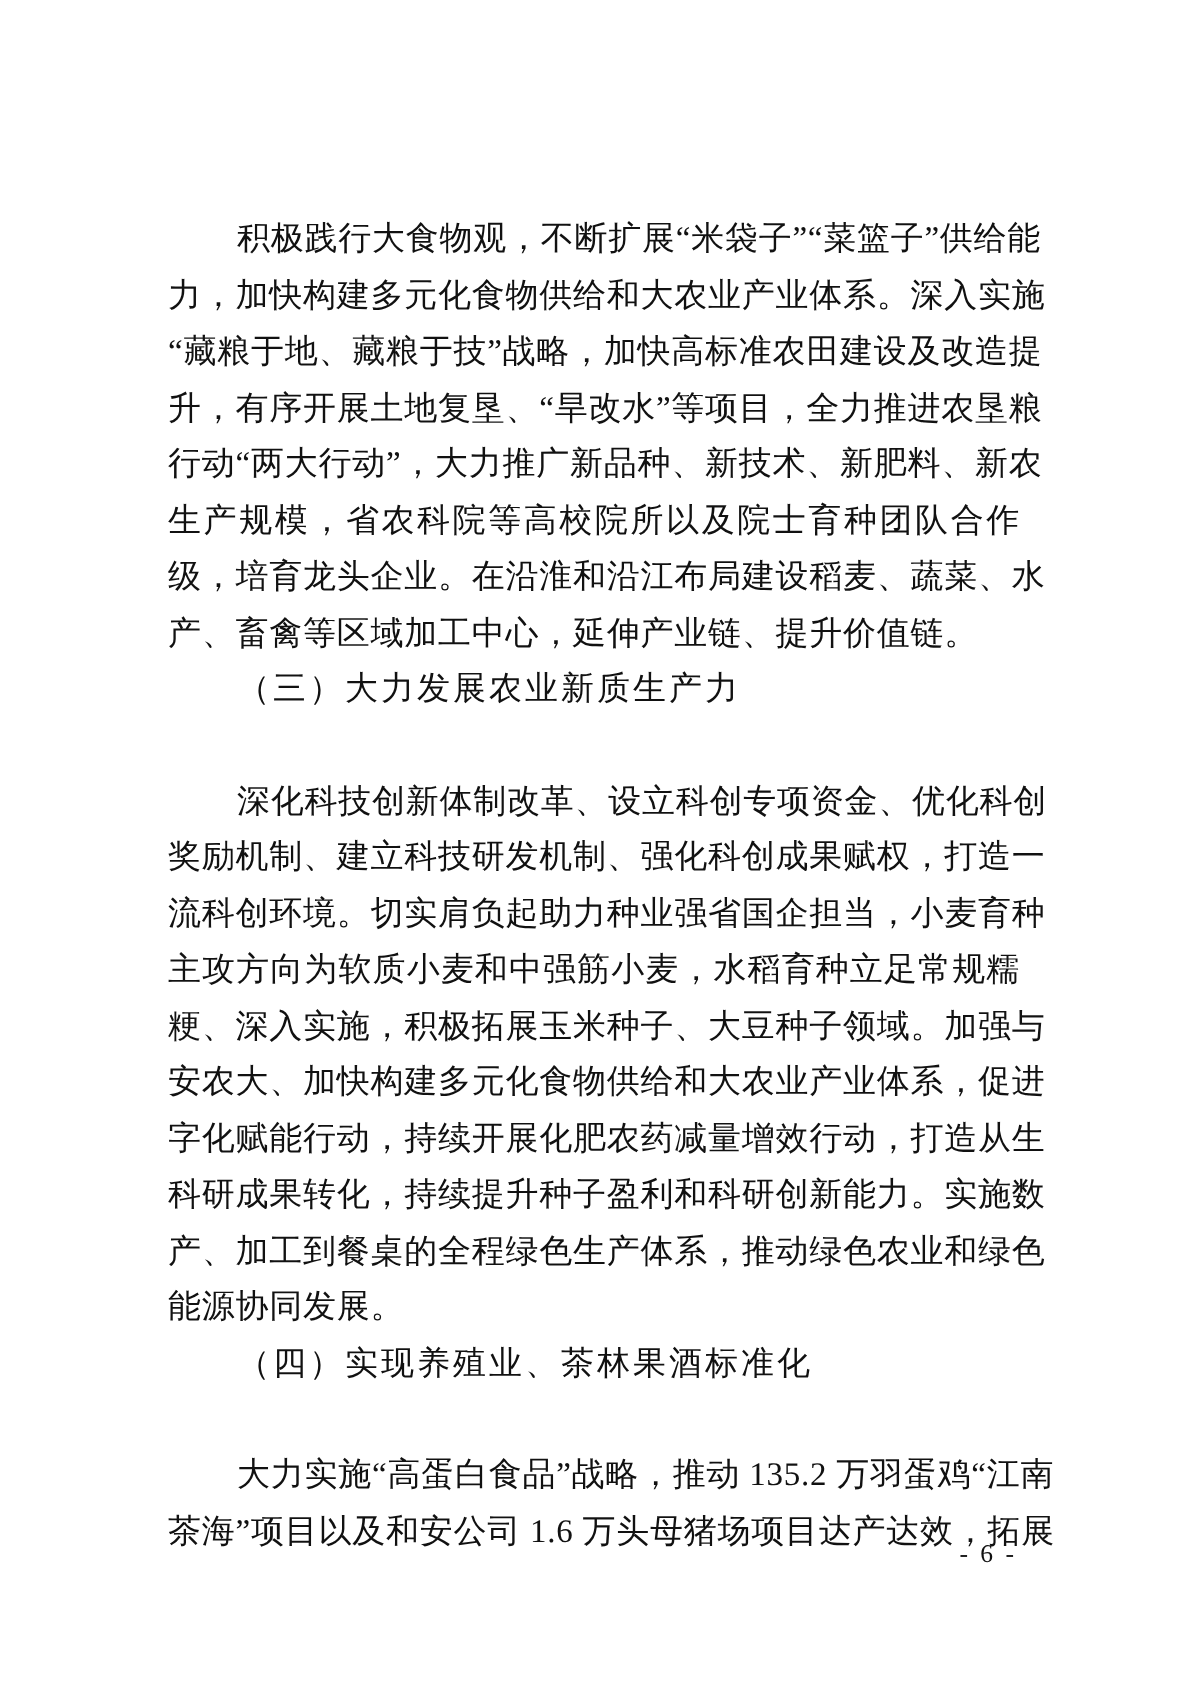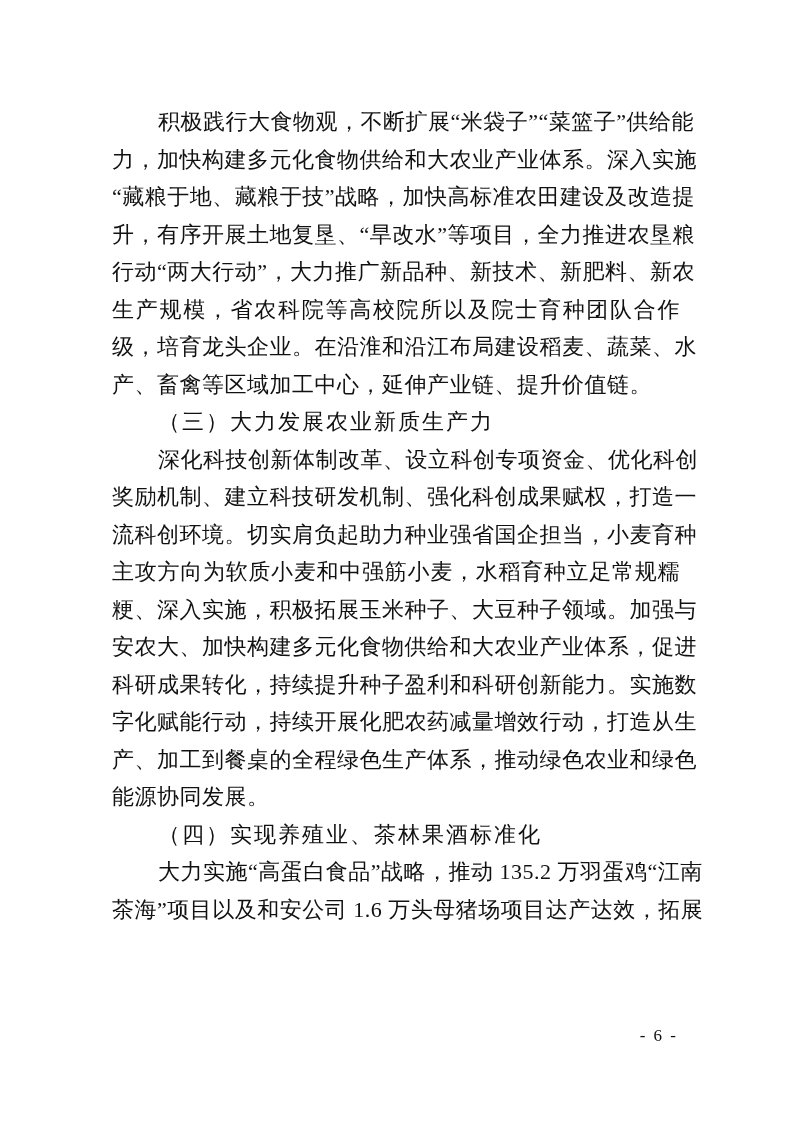--- a/index.html
+++ b/index.html
@@ -25,21 +25,21 @@
   .line {
     font-size: 22px;
     height: 37.5px;
     line-height: 37.5px;
     text-align: justify;
     text-align-last: justify;
     text-justify: inter-character;
     white-space: nowrap;
     letter-spacing: 0.5px;
   }
-  .line.p-first { text-indent: 46px; }
+  .line.p-first { text-indent: 46px; margin-top: 37px; }
   .line.p-last  { text-align-last: left; }
   .line.heading {
     text-align-last: left;
     font-weight: 400;
     text-indent: 46px;
     letter-spacing: 2px;
   }
   .page-number {
     position: absolute;
     top: 1024px;
@@ -64,22 +64,22 @@
       <div class="line p-mid">生产规模，省农科院等高校院所以及院士育种团队合作</div>
       <div class="line p-mid">级，培育龙头企业。在沿淮和沿江布局建设稻麦、蔬菜、水</div>
       <div class="line p-last">产、畜禽等区域加工中心，延伸产业链、提升价值链。</div>
       <div class="line heading">（三）大力发展农业新质生产力</div>
       <div class="line p-first">深化科技创新体制改革、设立科创专项资金、优化科创</div>
       <div class="line p-mid">奖励机制、建立科技研发机制、强化科创成果赋权，打造一</div>
       <div class="line p-mid">流科创环境。切实肩负起助力种业强省国企担当，小麦育种</div>
       <div class="line p-mid">主攻方向为软质小麦和中强筋小麦，水稻育种立足常规糯</div>
       <div class="line p-mid">粳、深入实施，积极拓展玉米种子、大豆种子领域。加强与</div>
       <div class="line p-mid">安农大、加快构建多元化食物供给和大农业产业体系，促进</div>
+      <div class="line p-mid">字化赋能行动，持续开展化肥农药减量增效行动，打造从生</div>
       <div class="line p-mid">科研成果转化，持续提升种子盈利和科研创新能力。实施数</div>
-      <div class="line p-mid">字化赋能行动，持续开展化肥农药减量增效行动，打造从生</div>
       <div class="line p-mid">产、加工到餐桌的全程绿色生产体系，推动绿色农业和绿色</div>
       <div class="line p-last">能源协同发展。</div>
       <div class="line heading">（四）实现养殖业、茶林果酒标准化</div>
       <div class="line p-first">大力实施“高蛋白食品”战略，推动 135.2 万羽蛋鸡“江南</div>
       <div class="line p-mid">茶海”项目以及和安公司 1.6 万头母猪场项目达产达效，拓展</div>
     </div>
   <div class="page-number">- 6 -</div>
 </div>
 
 </body></html>

